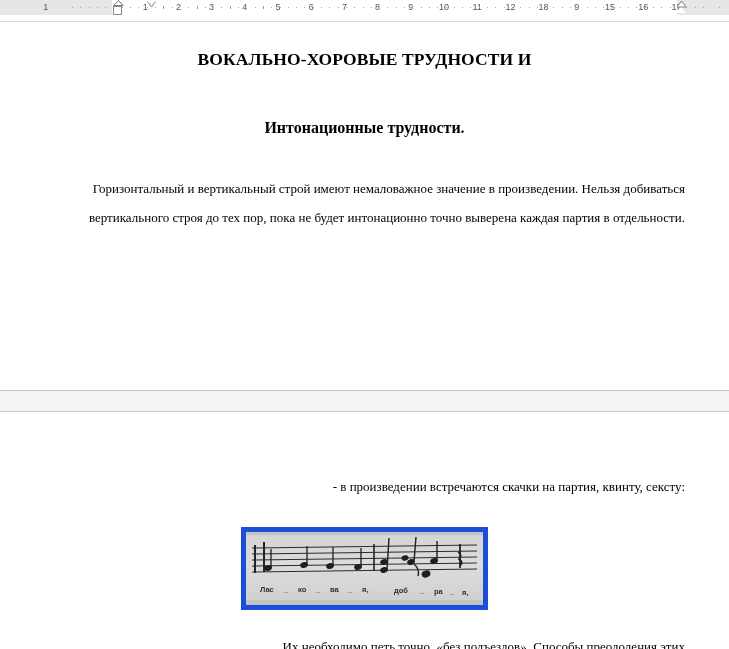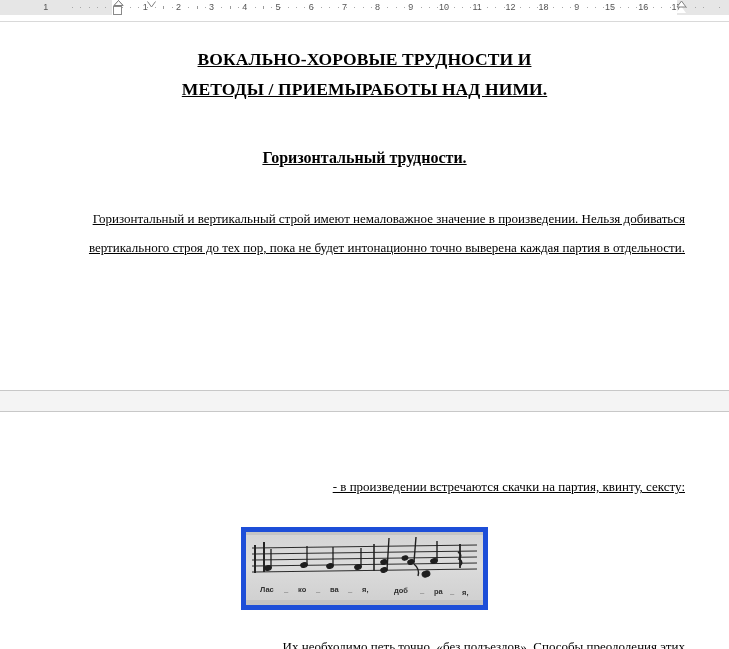--- a/index.html
+++ b/index.html
@@ -100,21 +100,20 @@
     border-bottom: 7px solid #ffffff;
   }
   .tri-outline { display: block; }
 
   
   .doc-viewport {
     position: relative;
     height: 628px;
     background: #ffffff;
     overflow: hidden;
-    text-decoration: underline;
   }
   .page {
     background: #ffffff;
     padding: 0 44px;
     box-sizing: border-box;
   }
   .page-one { padding-top: 22px; height: 368px; }
   .page-two { padding-top: 60px; }
 
   .page-gap {
@@ -283,23 +282,22 @@
     <svg class="tri-outline" width="11" height="8" viewBox="0 0 11 8" style="position:absolute;left:-5.5px;top:-6px;">
       <path d="M5.5 1 L10 7 L1 7 Z" fill="#ffffff" stroke="#808080" stroke-width="1"></path>
     </svg>
   </div>
 </div>
 
 <div class="doc-viewport">
 
   <div class="page page-one">
     <div class="title-line">ВОКАЛЬНО-ХОРОВЫЕ ТРУДНОСТИ И</div>
-    <div class="title-line">МЕТОДЫ / ПРИЕМЫРАБОТЫ НАД НИМИ.</div>
-
-    <div class="subtitle">Горизонтальный трудности.</div>
+
+    <div class="subtitle">Интонационные трудности.</div>
 
     <div class="body-par indent par-gap-top">Горизонтальный и вертикальный строй имеют немаловажное значение в произведении. Нельзя добиваться вертикального строя до тех пор, пока не будет интонационно точно выверена каждая партия в отдельности.</div>
 
   </div>
 
   <div class="page-gap"></div>
 
   <div class="page page-two">
     <div class="body-par">- в произведении встречаются скачки на партия, квинту, сексту:</div>
 

